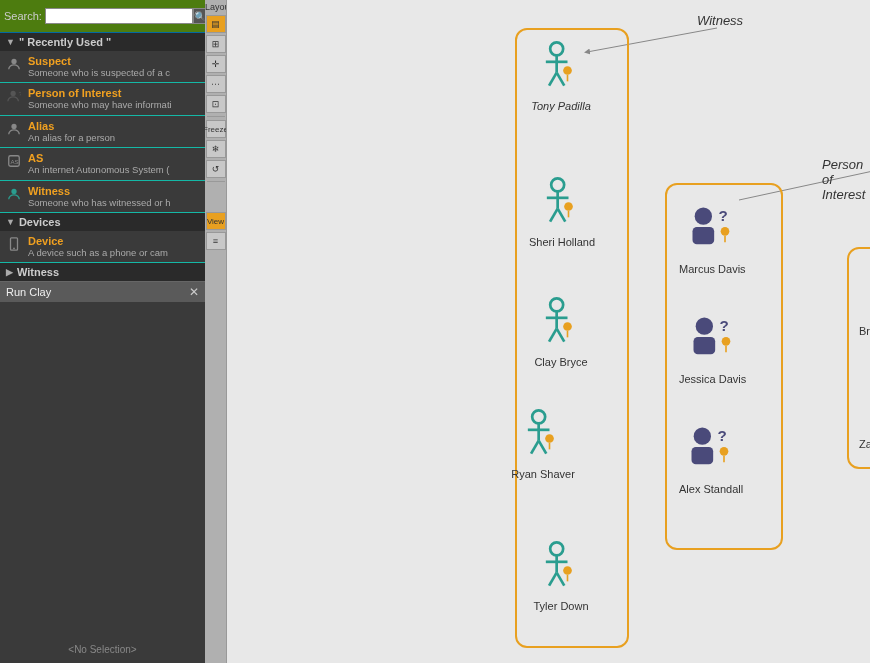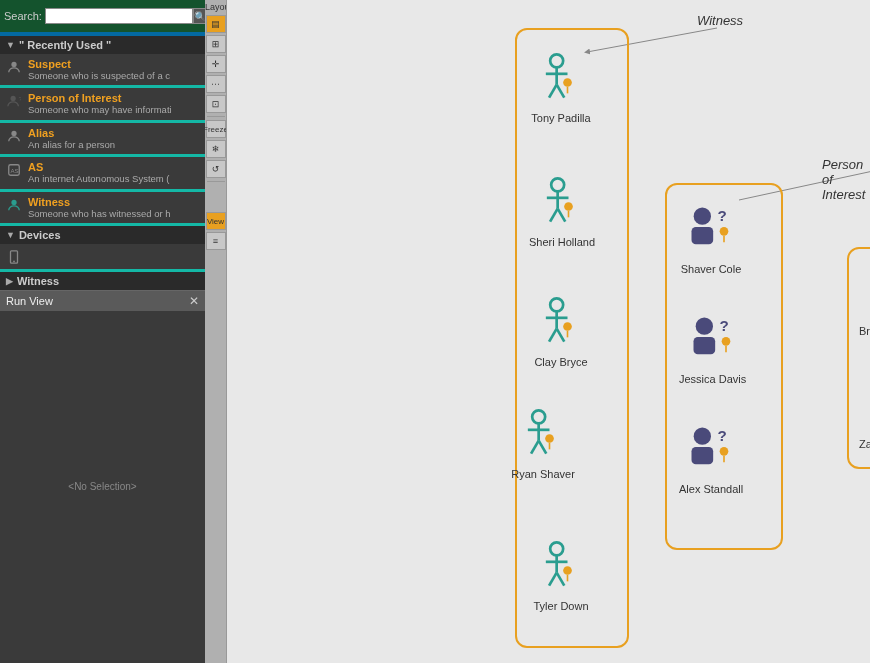--- a/index.html
+++ b/index.html
@@ -11,22 +11,22 @@
       min-width: 205px;
       height: 663px;
       background: #3a3a3a;
       display: flex;
       flex-direction: column;
       overflow: hidden;
     }
     #search-bar {
       display: flex;
       align-items: center;
-      background: #14532d;
-      border-bottom: 4px solid #0369a1;
+      background: #4d7c0f;
+      border-bottom: 1px solid #0369a1;
       padding: 16px 4px;
       height: 22px;
     }
     #search-bar input {
       background: #fff;
       border: 1px solid #888;
       font-size: 11px;
       color: #000;
       flex: 1;
       height: 16px;
@@ -58,21 +58,21 @@
     .section-header .collapse-icon {
       color: #aaa;
       font-size: 9px;
     }
 
     .sidebar-item {
       display: flex;
       align-items: flex-start;
       padding: 4px 6px;
       cursor: pointer;
-      border-bottom: 3px solid #14b8a6;
+      border-bottom: 1px solid #14b8a6;
       gap: 6px;
     }
 
     .item-icon {
       width: 16px;
       min-width: 16px;
       height: 16px;
       margin-top: 1px;
       display: flex;
       align-items: center;
@@ -82,21 +82,21 @@
     .item-title { color: #f0a020; font-size: 11px; font-weight: bold; }
     .item-desc { color: #aaa; font-size: 9.5px; line-height: 1.2; white-space: nowrap; overflow: hidden; text-overflow: ellipsis; max-width: 160px; }
 
     .no-selection {
       color: #888;
       font-size: 10px;
       text-align: center;
       padding: 8px;
       flex: 1;
       display: flex;
-      align-items: center;
+      align-items: flex-end;
       justify-content: center;
       border-radius: 29px;
     }
 
     
     #toolbar {
       width: 22px;
       min-width: 22px;
       height: 663px;
       background: #b0b0b0;
@@ -266,30 +266,34 @@
     <span>Devices</span>
   </div>
 
   <div class="sidebar-item">
     <div class="item-icon">
       <svg viewBox="0 0 16 16" width="14" height="14">
           <rect x="4" y="1" width="8" height="14" rx="1" fill="none" stroke="#888" stroke-width="1.5"></rect>
           <circle cx="8" cy="13" r="1" fill="#888"></circle>
         </svg>
     </div>
+    <div class="item-text">
+      <span class="item-title">Device</span>
+      <span class="item-desc">A device such as a phone or cam</span>
+    </div>
   </div>
 
 
   <div class="section-header">
     <span class="collapse-icon">▶</span>
     <span>Witness</span>
   </div>
 
   <div style="display:flex;align-items:center;background:#5a5a5a;padding:3px 6px;border-top:1px solid #666;">
-    <span style="color:#eee;font-size:11px;">Run View</span>
+    <span style="color:#eee;font-size:11px;">Run Clay</span>
     <span style="margin-left:auto;color:#ccc;cursor:pointer;font-size:12px;">✕</span>
   </div>
 
   <div class="no-selection">
     <span>&lt;No Selection&gt;</span>
   </div>
 </div>
 
 <div id="toolbar">
   <div class="toolbar-label">Layout</div>
@@ -326,21 +330,21 @@
   </svg>
 
   <div class="annotation" style="left:595px;top:157px;">Person of Interest</div>
 
   <div class="group-container" style="left:288px;top:28px;width:114px;height:620px;"></div>
 
   <div class="group-container" style="left:438px;top:183px;width:118px;height:367px;"></div>
 
   <div class="group-container" style="left:620px;top:247px;width:118px;height:222px;"></div>
 
-  <div class="node-card" style="left:302px;top:44px;">
+  <div class="node-card" style="left:302px;top:32px;font-style:italic;">
     <div class="icon-wrap">
       <svg viewBox="0 0 48 48" width="52" height="52">
 
         <circle cx="20" cy="10" r="6" fill="none" stroke="#2a9d8f" stroke-width="2.5"></circle>
         <line x1="20" y1="16" x2="20" y2="32" stroke="#2a9d8f" stroke-width="2.5"></line>
         <line x1="10" y1="22" x2="30" y2="22" stroke="#2a9d8f" stroke-width="2.5"></line>
         <line x1="20" y1="32" x2="13" y2="44" stroke="#2a9d8f" stroke-width="2.5"></line>
         <line x1="20" y1="32" x2="27" y2="44" stroke="#2a9d8f" stroke-width="2.5"></line>
 
         <circle cx="30" cy="30" r="4" fill="#e8a020"></circle>
@@ -414,21 +418,21 @@
     <div class="icon-wrap">
       <svg viewBox="0 0 48 48" width="52" height="52">
 
         <circle cx="16" cy="14" r="8" fill="#4a4a7a"></circle>
         <rect x="6" y="24" width="20" height="16" rx="4" fill="#4a4a7a"></rect>
         <text x="30" y="18" font-size="14" fill="#4a4a7a" font-weight="bold">?</text>
         <circle cx="36" cy="28" r="4" fill="#e8a020"></circle>
         <line x1="36" y1="32" x2="36" y2="38" stroke="#e8a020" stroke-width="1.5"></line>
       </svg>
     </div>
-    <span class="label">Shaver Cole</span>
+    <span class="label">Marcus Davis</span>
   </div>
 
   <div class="node-card" style="left:452px;top:305px;">
     <div class="icon-wrap">
       <svg viewBox="0 0 48 48" width="52" height="52">
         <circle cx="16" cy="14" r="8" fill="#4a4a7a"></circle>
         <rect x="6" y="24" width="20" height="16" rx="4" fill="#4a4a7a"></rect>
         <text x="30" y="18" font-size="14" fill="#4a4a7a" font-weight="bold">?</text>
         <circle cx="36" cy="28" r="4" fill="#e8a020"></circle>
         <line x1="36" y1="32" x2="36" y2="38" stroke="#e8a020" stroke-width="1.5"></line>

